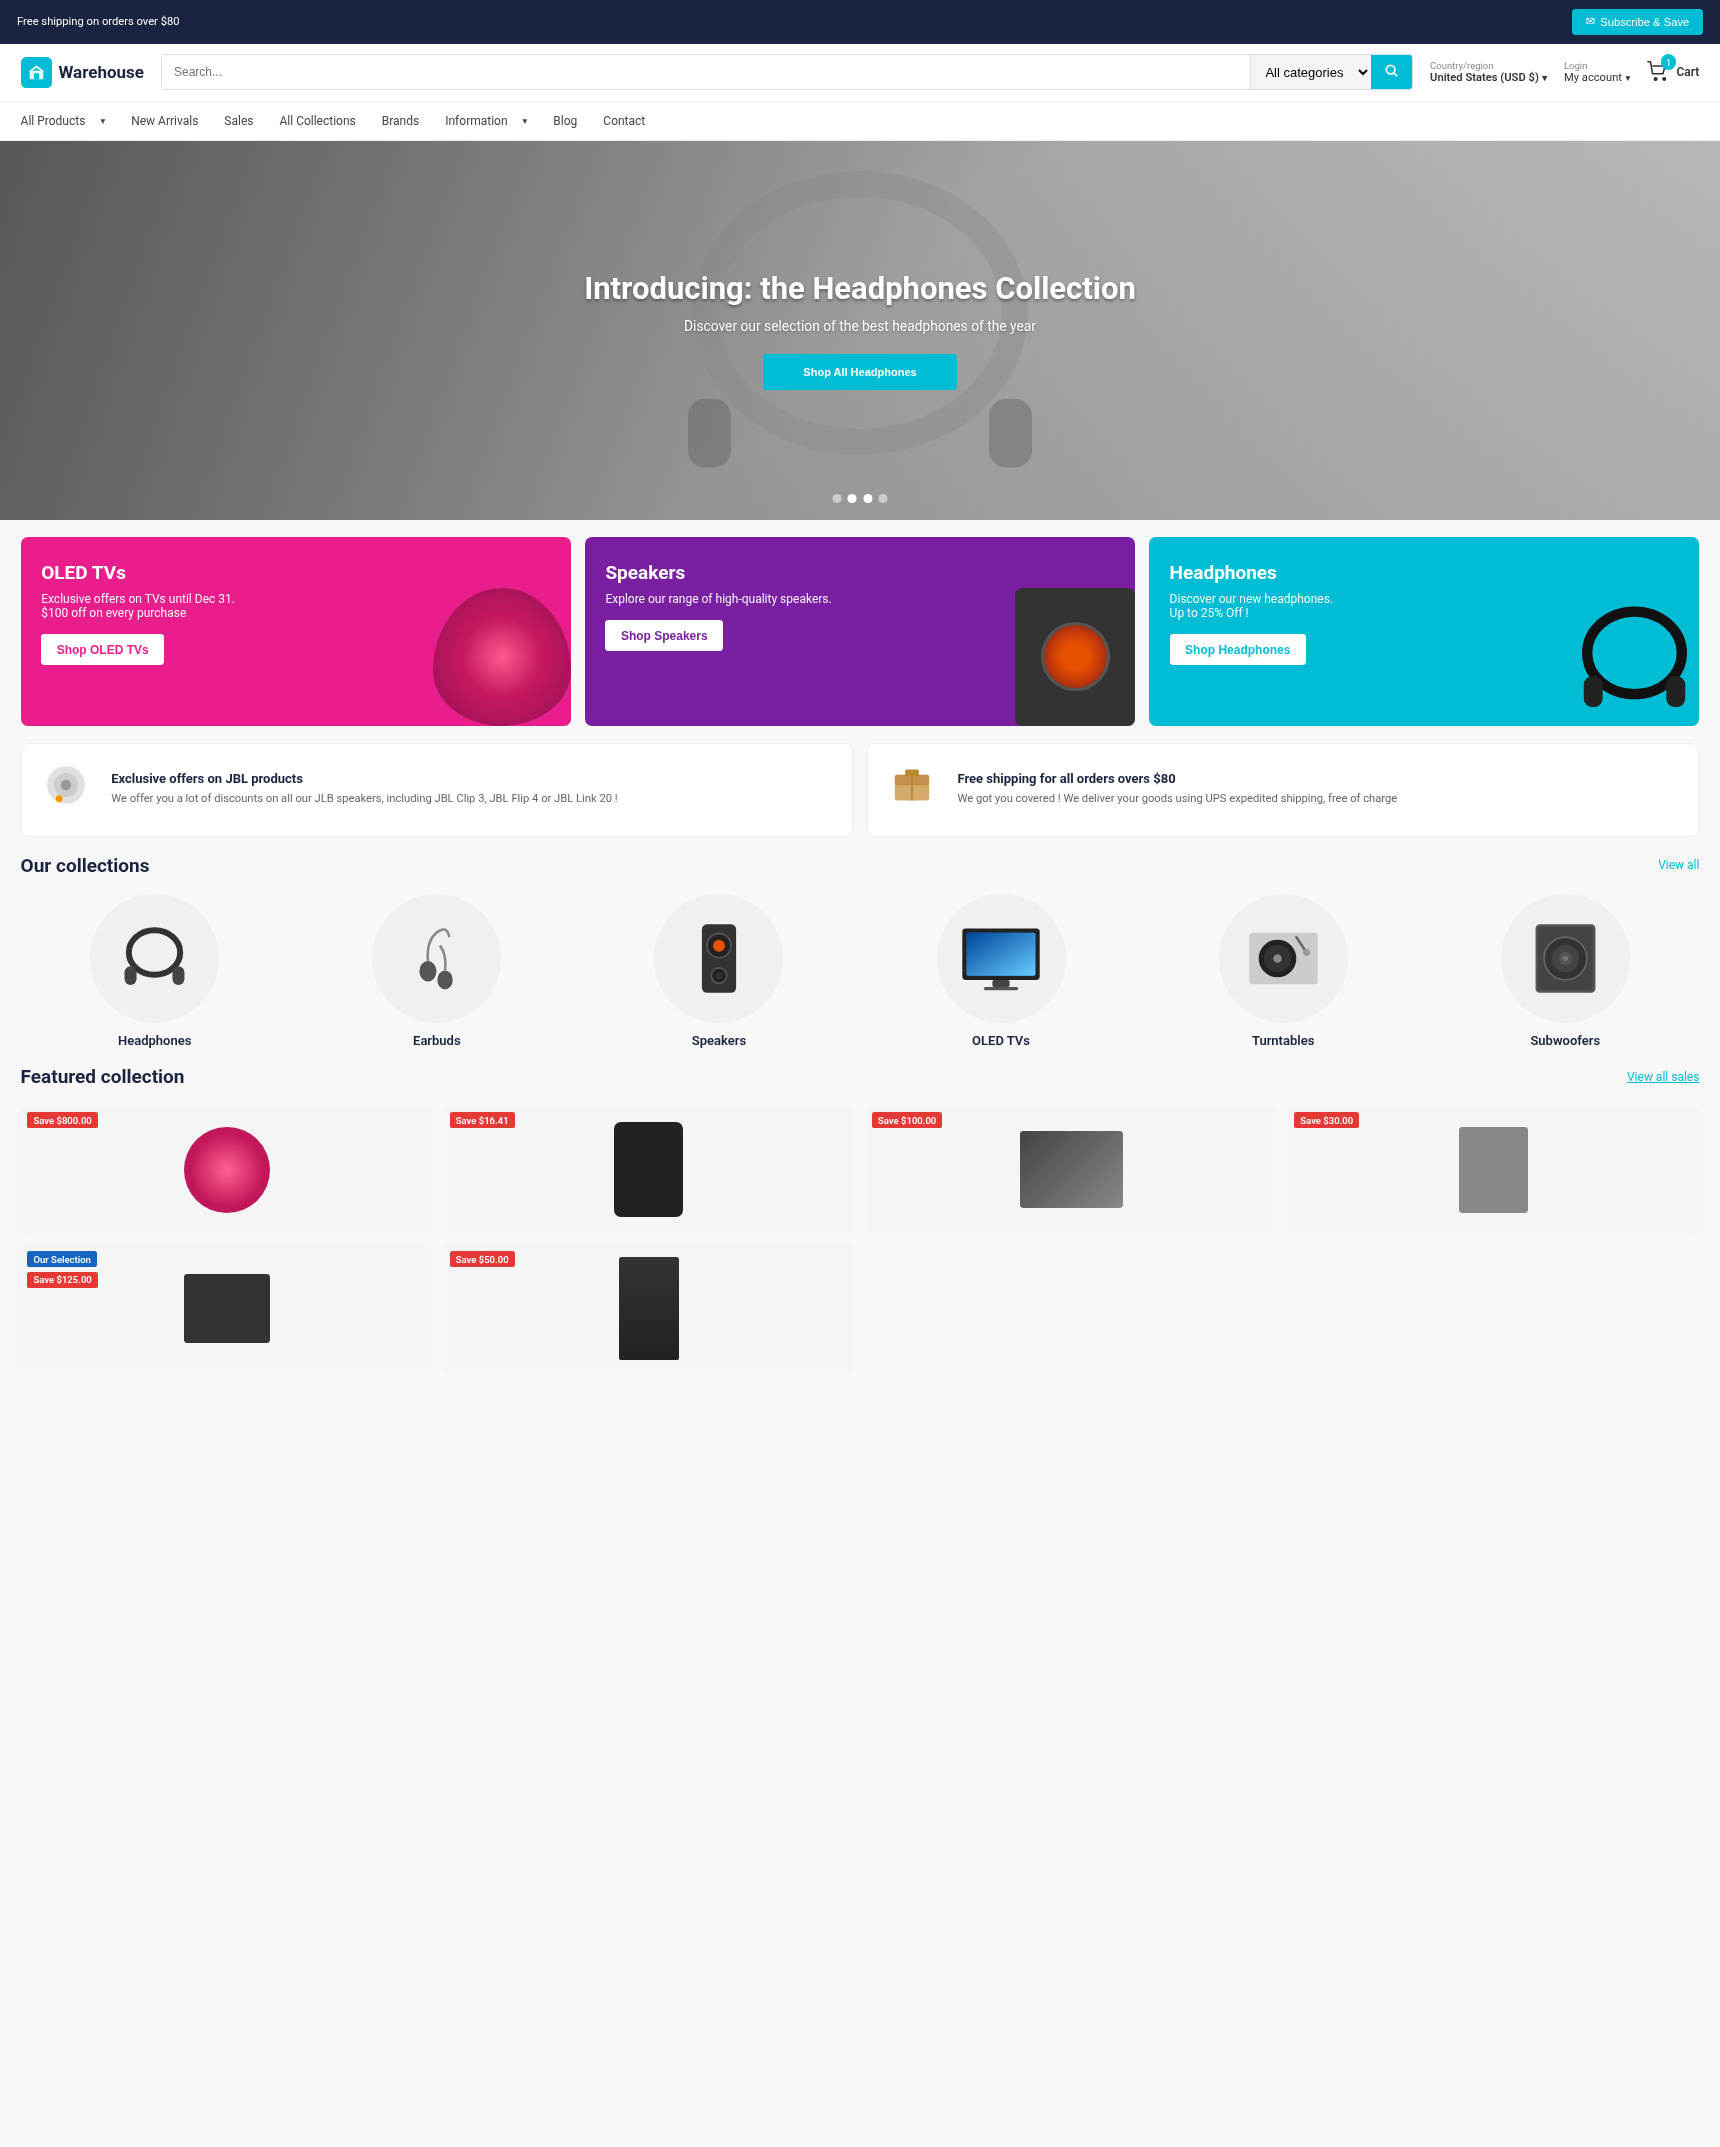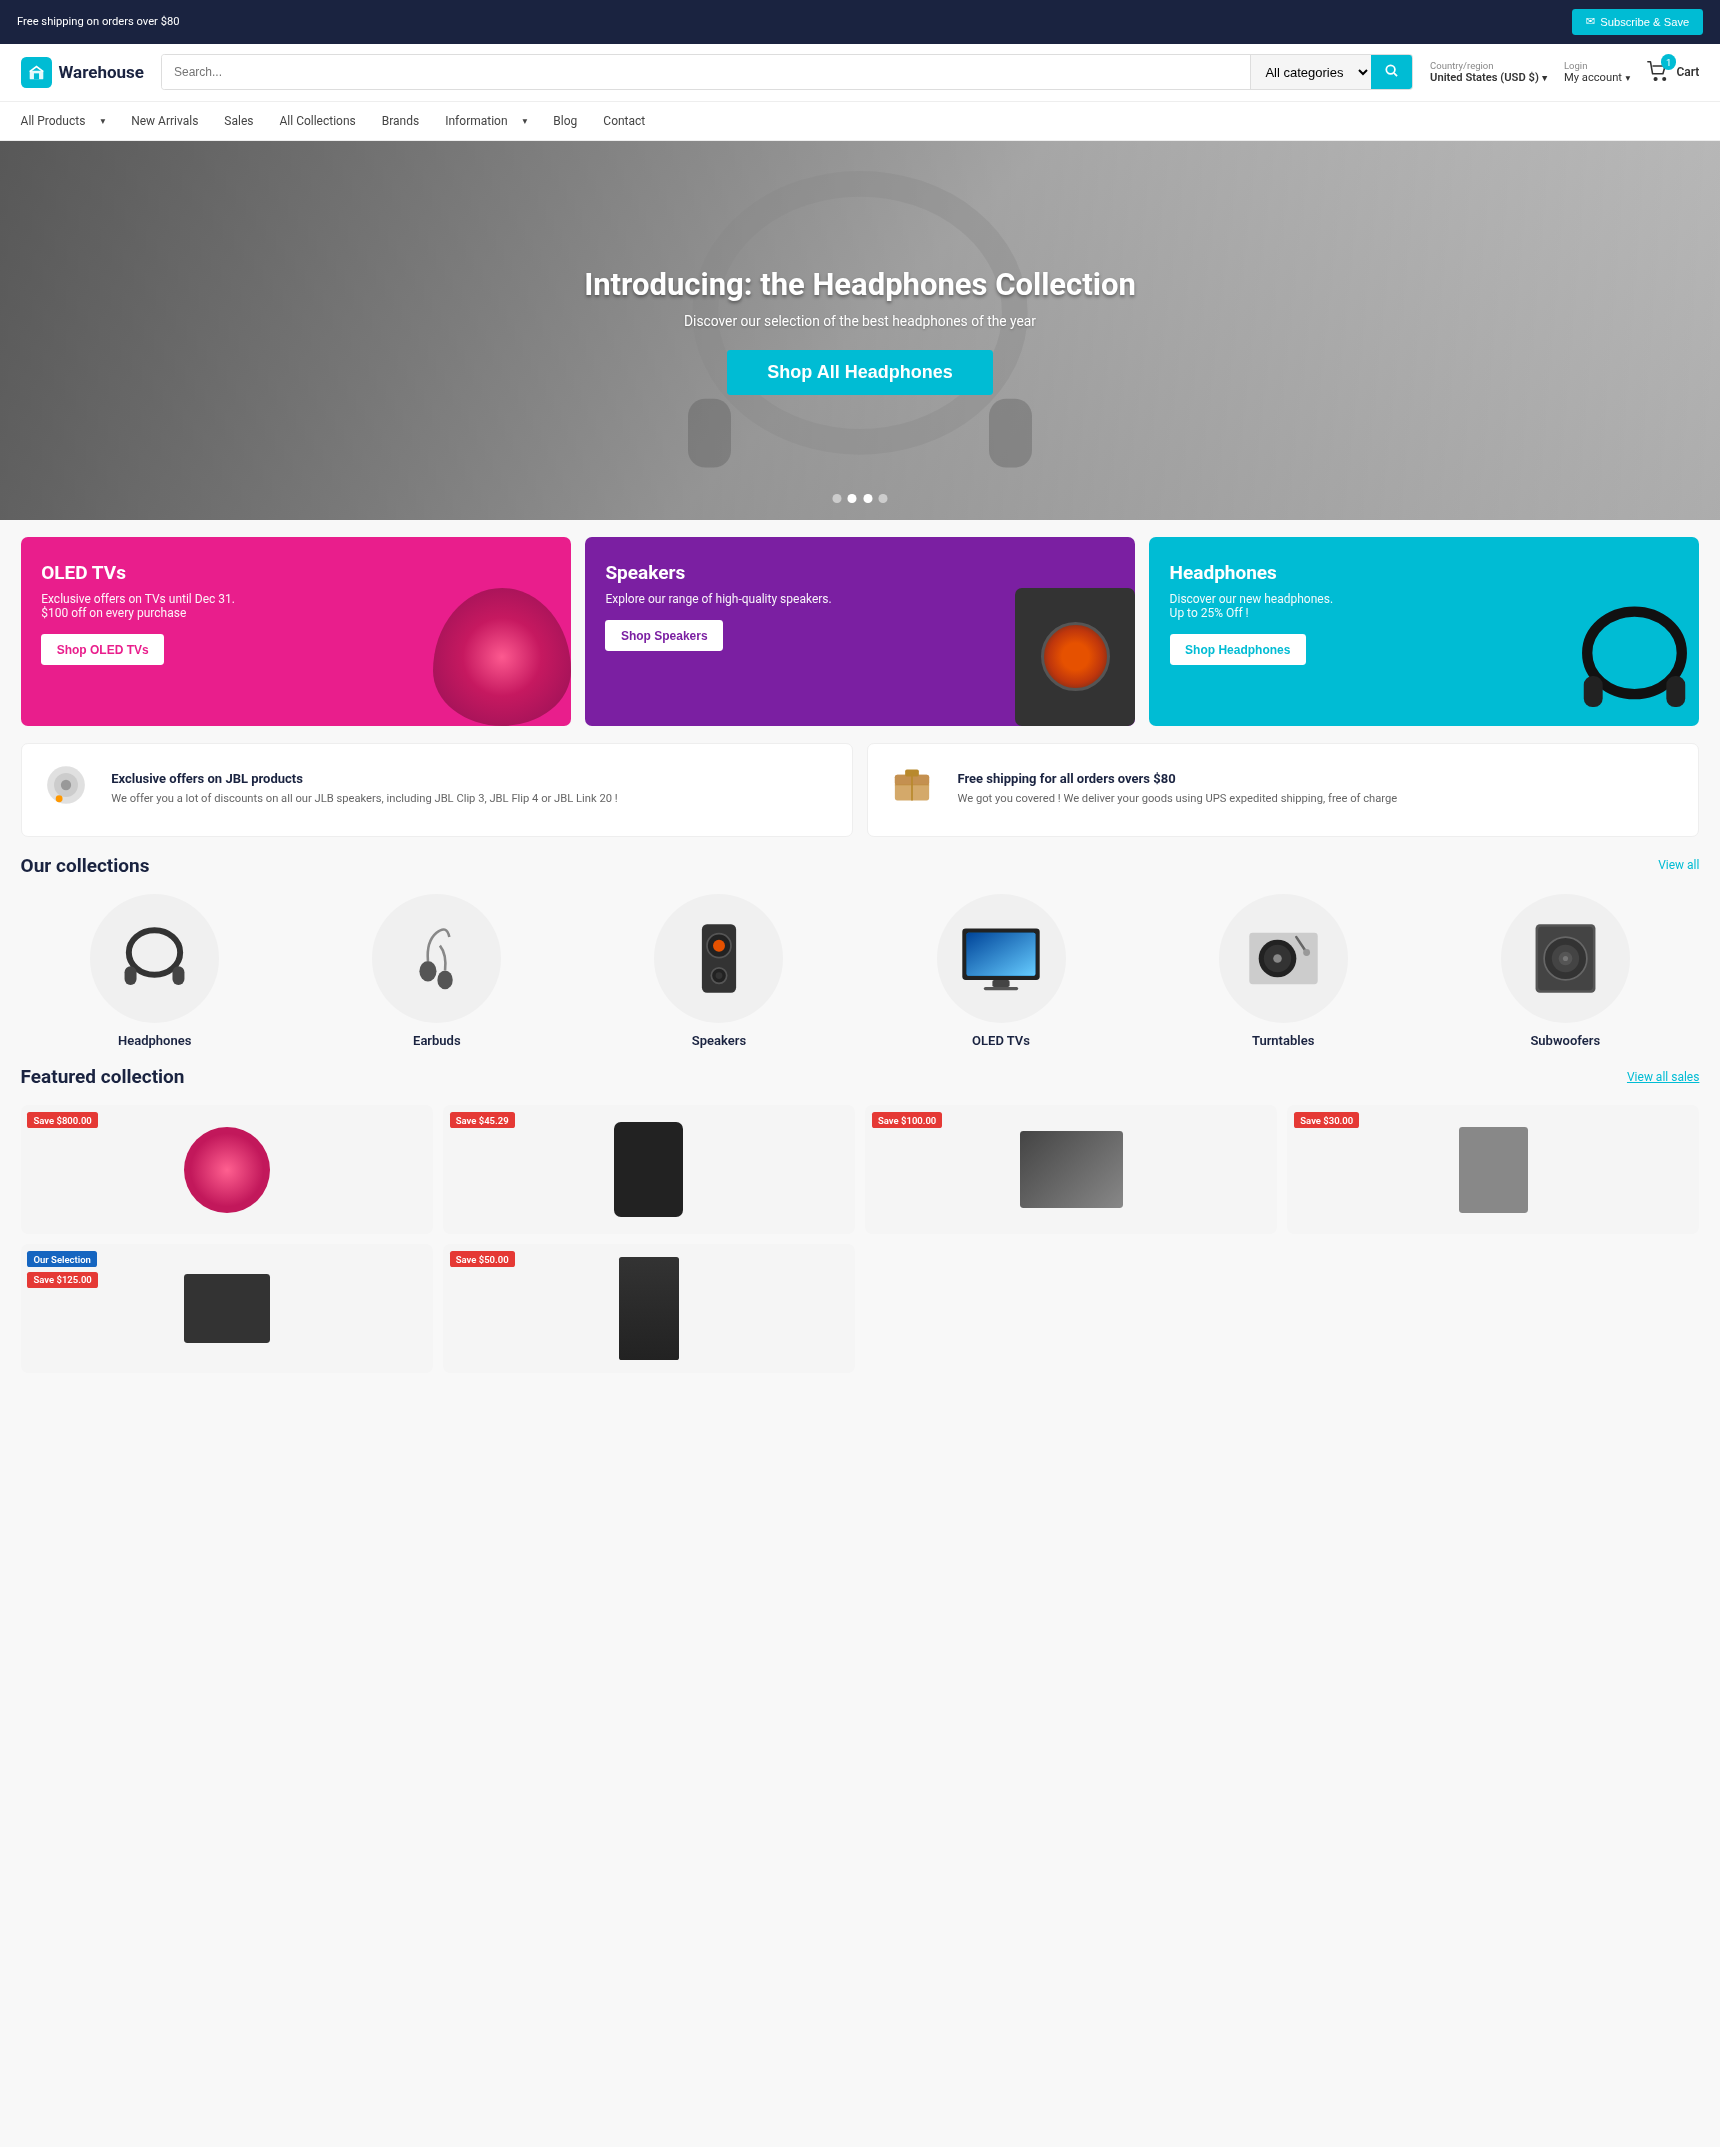--- a/index.html
+++ b/index.html
@@ -174,21 +174,21 @@
       font-size: 13.8px;
       margin-bottom: 20.6px;
       text-shadow: 0 0.9px 2.6px rgba(0,0,0,0.3);
     }
     .hero-cta {
       background: #00bcd4;
       color: #fff;
       border: none;
       padding: 12px 40px;
       border-radius: 3.4px;
-      font-size: 18px;
+      font-size: 11px;
       font-weight: 600;
       cursor: pointer;
     }
     .hero-dots {
       position: absolute;
       bottom: 17px;
       left: 50%;
       transform: translateX(-50%);
       display: flex;
       gap: 6.9px;
@@ -731,21 +731,21 @@
     <a class="view-all-sales" href="#">View all sales</a>
   </div>
   <div class="products-grid">
     <div class="product-card">
       <div class="product-badge">Save $800.00</div>
       <div class="product-img">
         <div class="prod-img-1"></div>
       </div>
     </div>
     <div class="product-card">
-      <div class="product-badge">Save $45.29</div>
+      <div class="product-badge">Save $16.41</div>
       <div class="product-img">
         <div class="prod-img-2"></div>
       </div>
     </div>
     <div class="product-card">
       <div class="product-badge">Save $100.00</div>
       <div class="product-img">
         <div class="prod-img-3"></div>
       </div>
     </div>

